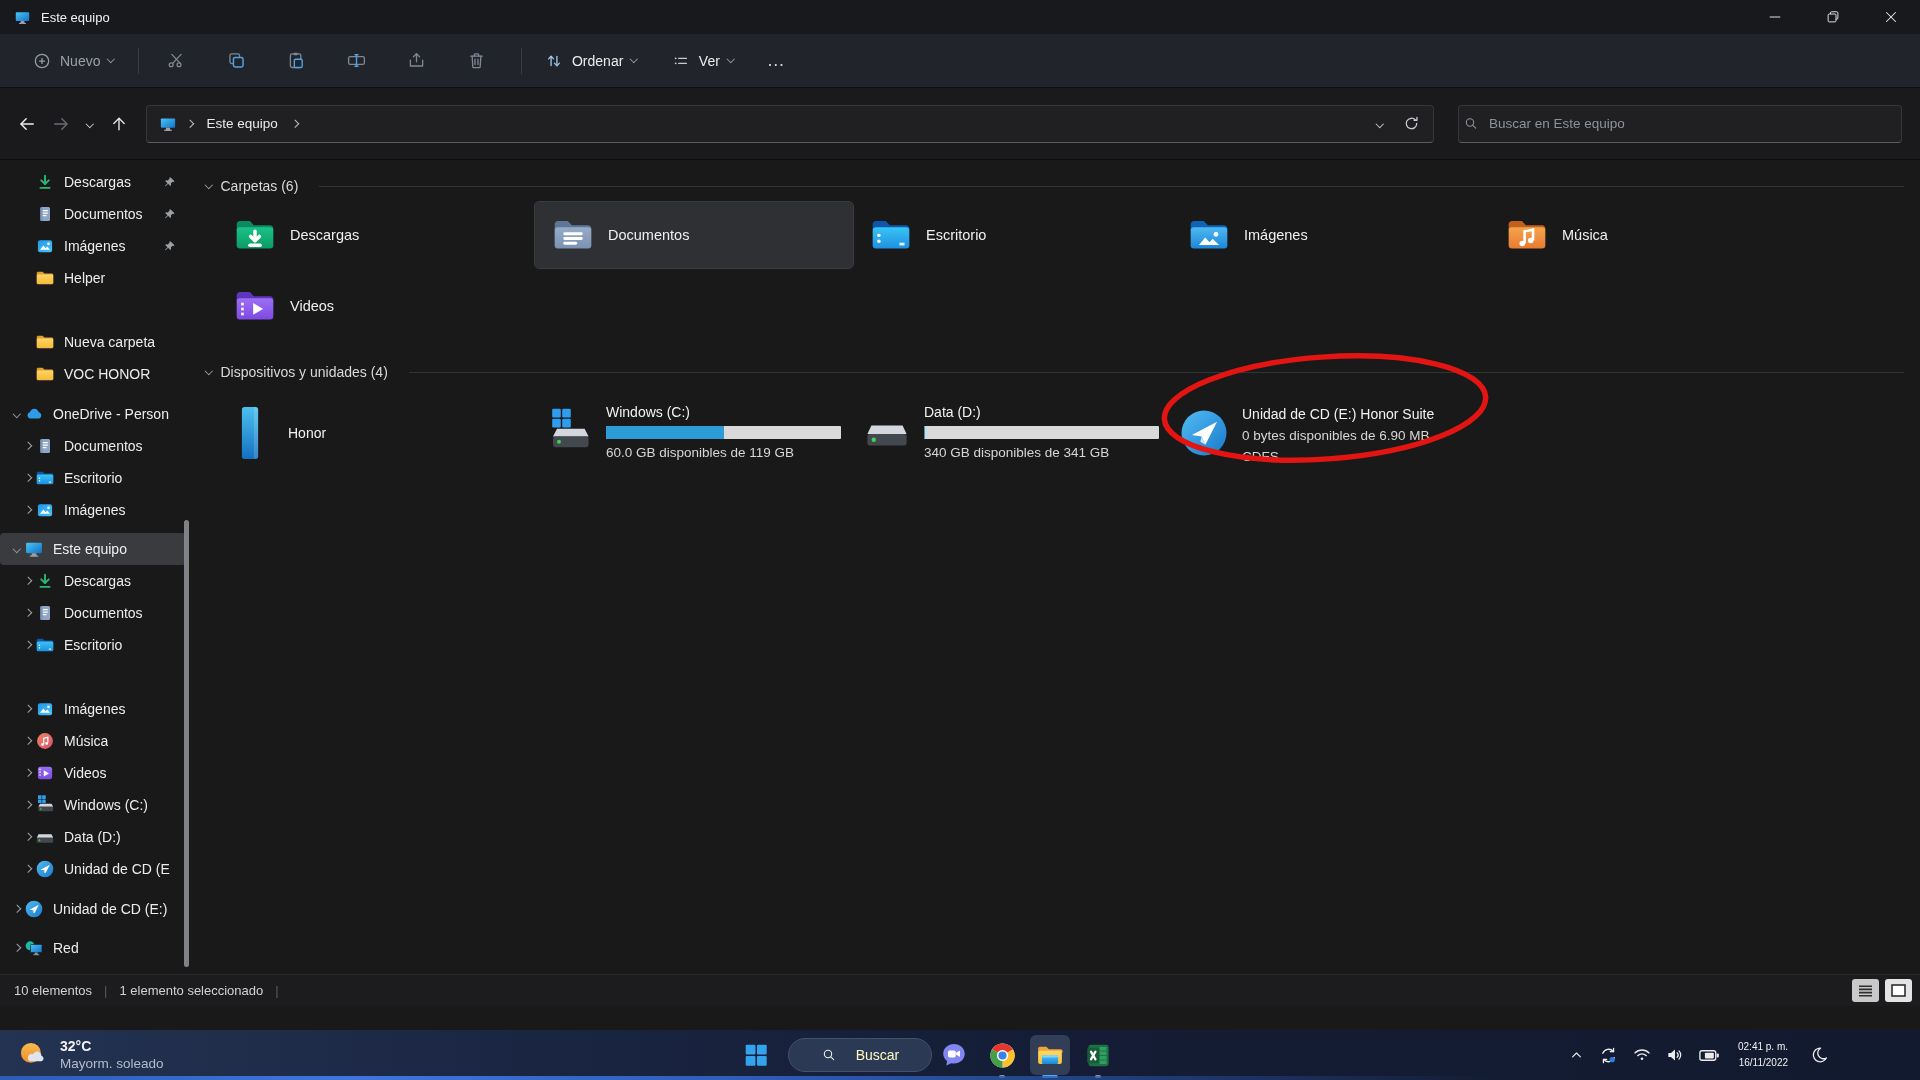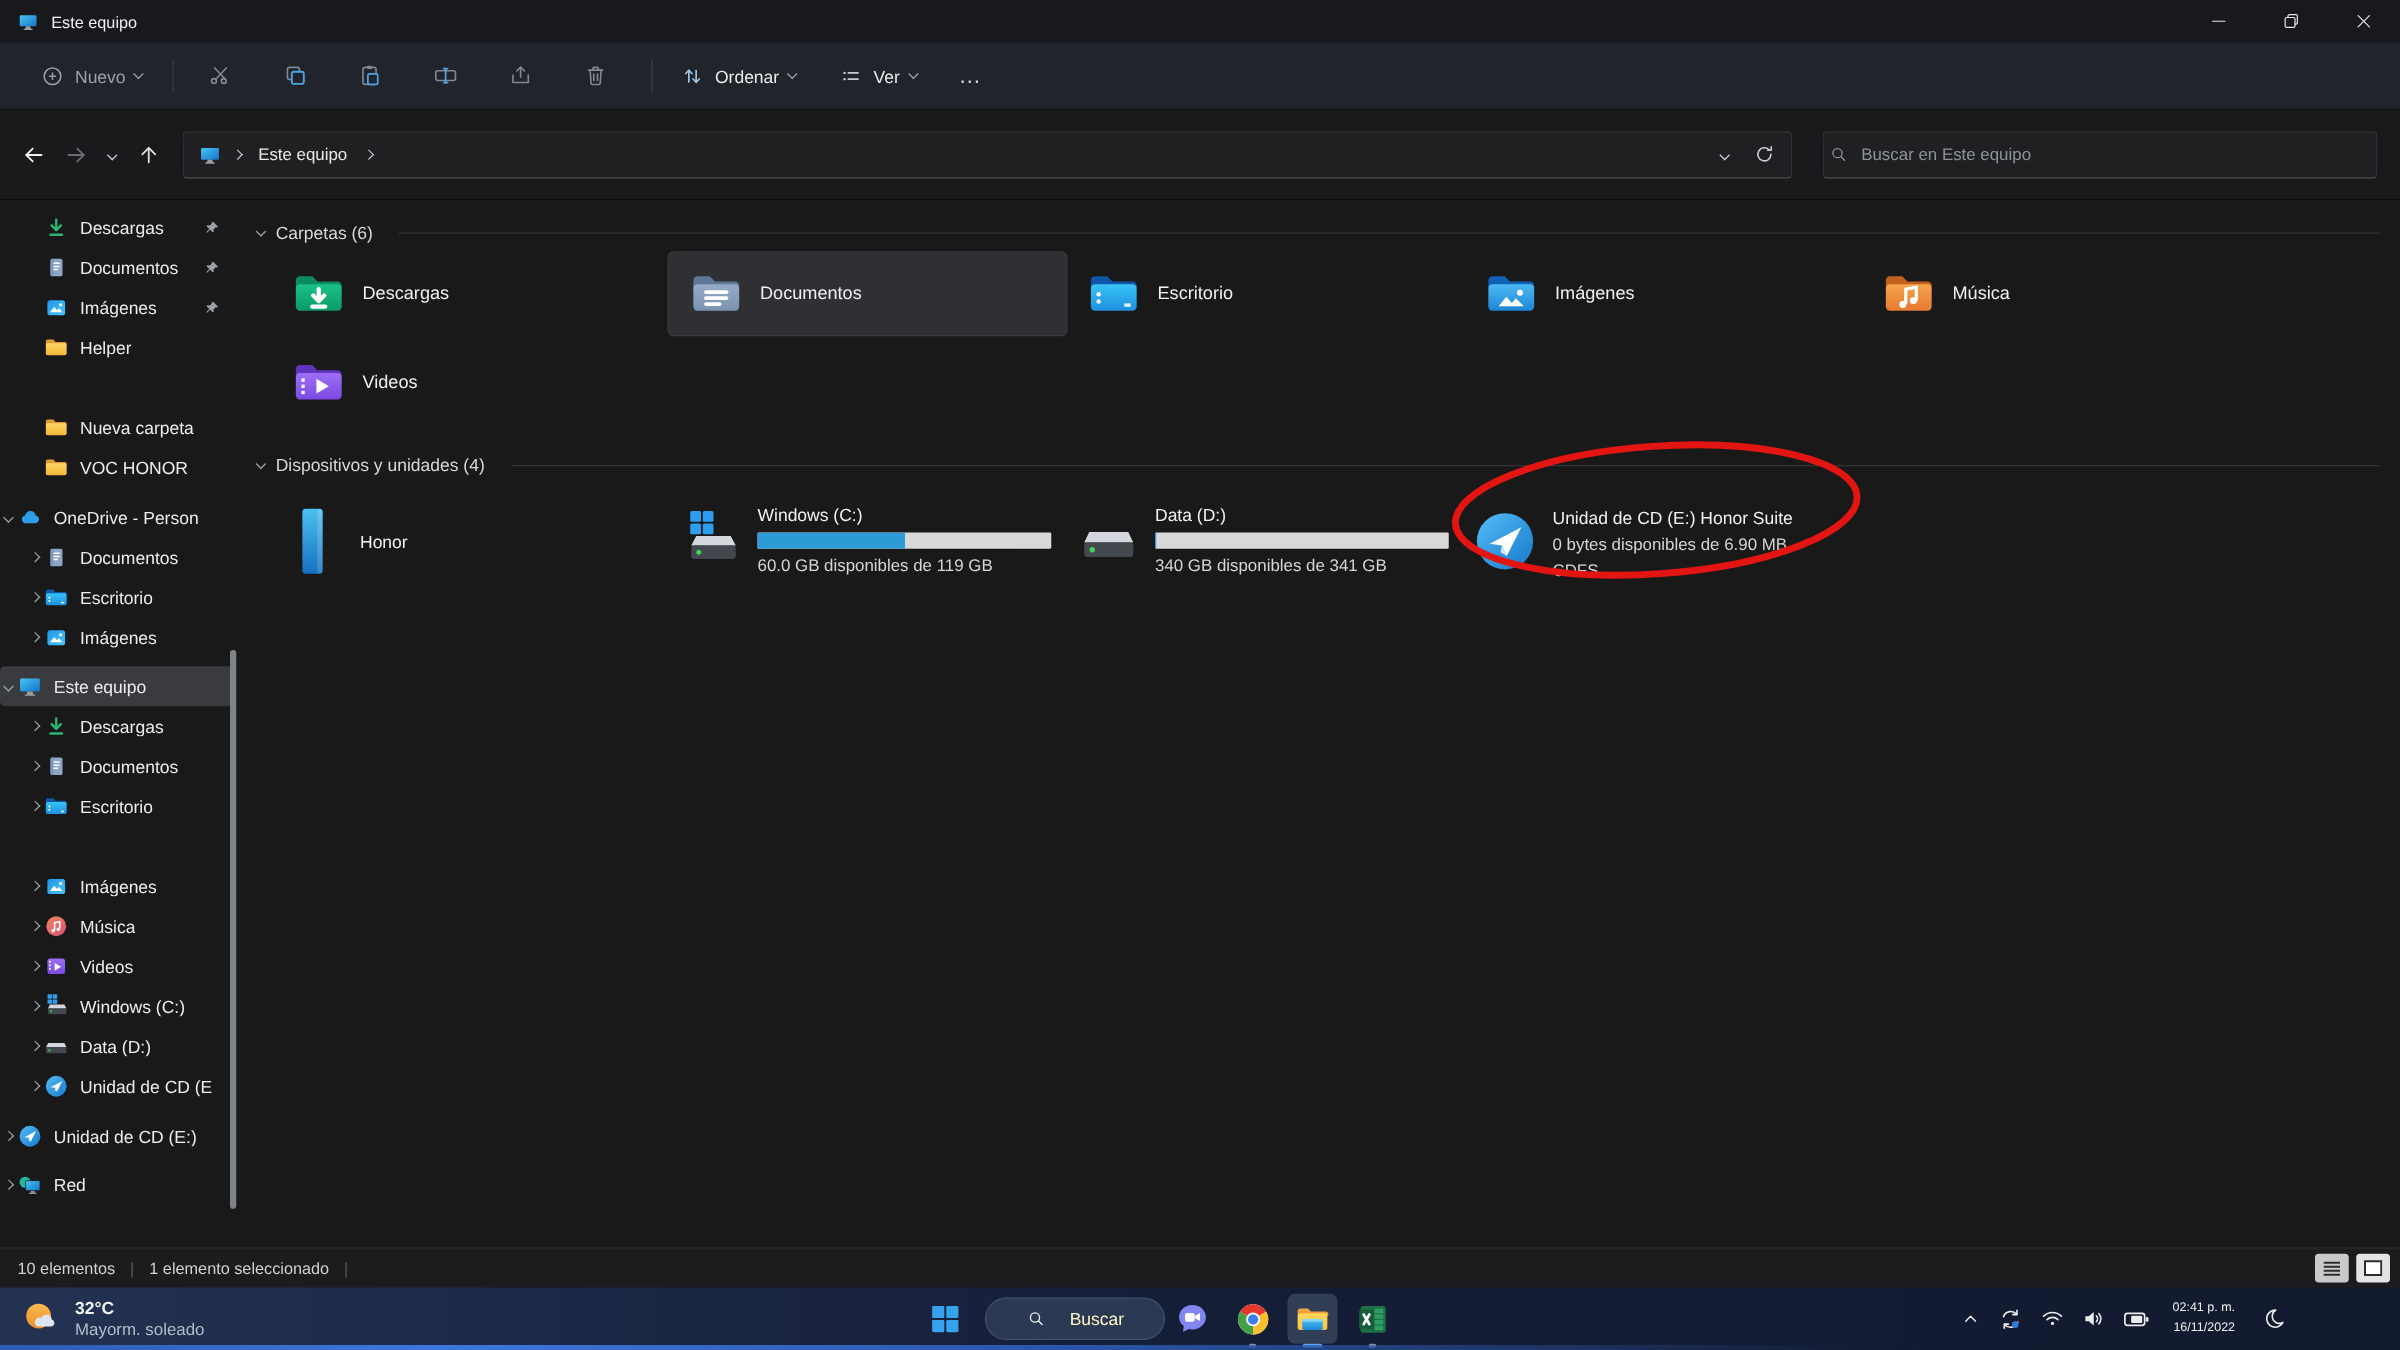--- a/index.html
+++ b/index.html
@@ -35,21 +35,21 @@
   .addrbar{margin-left:10px;width:1288px;height:38px;background:#202023;border:1px solid #36363a;border-bottom-color:#5c5c60;border-radius:4px;display:flex;align-items:center;padding:0 12px;gap:10px}
   .addrbar .sep{color:#b9bec6}
   .crumb{font-size:13.5px;color:#eaeaea;padding:3px 4px}
   .addr-right{margin-left:auto;display:flex;align-items:center;gap:20px;color:#c9ced6}
   .searchbar{margin-left:24px;flex:1;height:38px;background:#202023;border:1px solid #36363a;border-bottom-color:#5c5c60;border-radius:4px;display:flex;align-items:center;padding:0 4px;gap:10px}
   .searchbar input{background:transparent;border:none;outline:none;color:#dddddd;font-size:13.5px;width:100%;font-family:inherit}
   .searchbar input::placeholder{color:#8d939c}
 
   
   #sidebar{left:0;top:160px;width:192px;height:838px;padding-top:6px;overflow:hidden}
-  .sbi{display:flex;align-items:center;height:32px;margin-right:6px;border-radius:4px;white-space:nowrap;overflow:hidden}
+  .sbi{display:flex;align-items:center;height:32px;padding-left:10px;margin-right:6px;border-radius:4px;white-space:nowrap;overflow:hidden}
   .sbi .cv{width:14px;display:flex;justify-content:center;color:#9aa0a6;flex:none}
   .sbi .ic{width:20px;height:20px;margin-left:0;flex:none}
   .sbi .lbl{margin-left:9px;font-size:14px;color:#ededed;overflow:hidden}
   .sbi.lvl1{padding-left:21px}
   .sbi.sel{background:#3a3b3e}
   .sbi .pin{margin-left:auto;margin-right:10px;flex:none}
   .gap-lg{margin-top:32px}.gap-sm{margin-top:8px}.gap-xs{margin-top:7px}
   #sb-scroll{left:184px;top:520px;width:5px;height:447px;background:#85888d;border-radius:3px;opacity:.95}
 
   
@@ -68,21 +68,21 @@
   .dcol{min-width:0}
   .dname{font-size:14px;color:#f2f2f2;line-height:17px}
   .dbar{width:235px;height:13px;background:#d9d9d9;margin-top:5px;border-radius:1px;overflow:hidden}
   .dfill{height:100%;background:#2c9bd6}
   .dinfo{font-size:13.5px;color:#d6d6d6;margin-top:6px}
   .cdline{font-size:13.5px;color:#d6d6d6;line-height:21px}
   .dname.cd{line-height:21px}
   #honor-tile .dname{line-height:58px}
 
   
-  #statusbar{left:0;top:998px;width:1920px;height:32px;background:#1c1c1e;border-top:1px solid #2a2a2c;display:flex;align-items:center;padding-left:14px;font-size:13px;color:#d2d2d2}
+  #statusbar{left:0;top:974px;width:1920px;height:32px;background:#1c1c1e;border-top:1px solid #2a2a2c;display:flex;align-items:center;padding-left:14px;font-size:13px;color:#d2d2d2}
   #statusbar .pipe{color:#5a5a5a;margin:0 12px}
   .viewbtns{position:absolute;right:8px;top:4px;display:flex;gap:6px}
   .viewbtn{width:27px;height:23px;border-radius:3px;background:#c9c9c9;display:flex;align-items:center;justify-content:center}
   .viewbtn.active{background:#e4e4e4}
 
   
   #taskbar{left:0;top:1030px;width:1920px;height:50px;background:linear-gradient(90deg,#243352 0%,#1a2542 28%,#141d35 55%,#111a2e 100%)}
   #taskbar:after{content:"";position:absolute;left:0;bottom:0;width:100%;height:4px;
      background:linear-gradient(90deg,#2c5cb4 0%,#3d77dd 18%,#2a55a8 45%,rgba(20,40,90,0) 78%)}
   .weather{position:absolute;left:16px;top:0;height:50px;display:flex;align-items:center;gap:10px}

